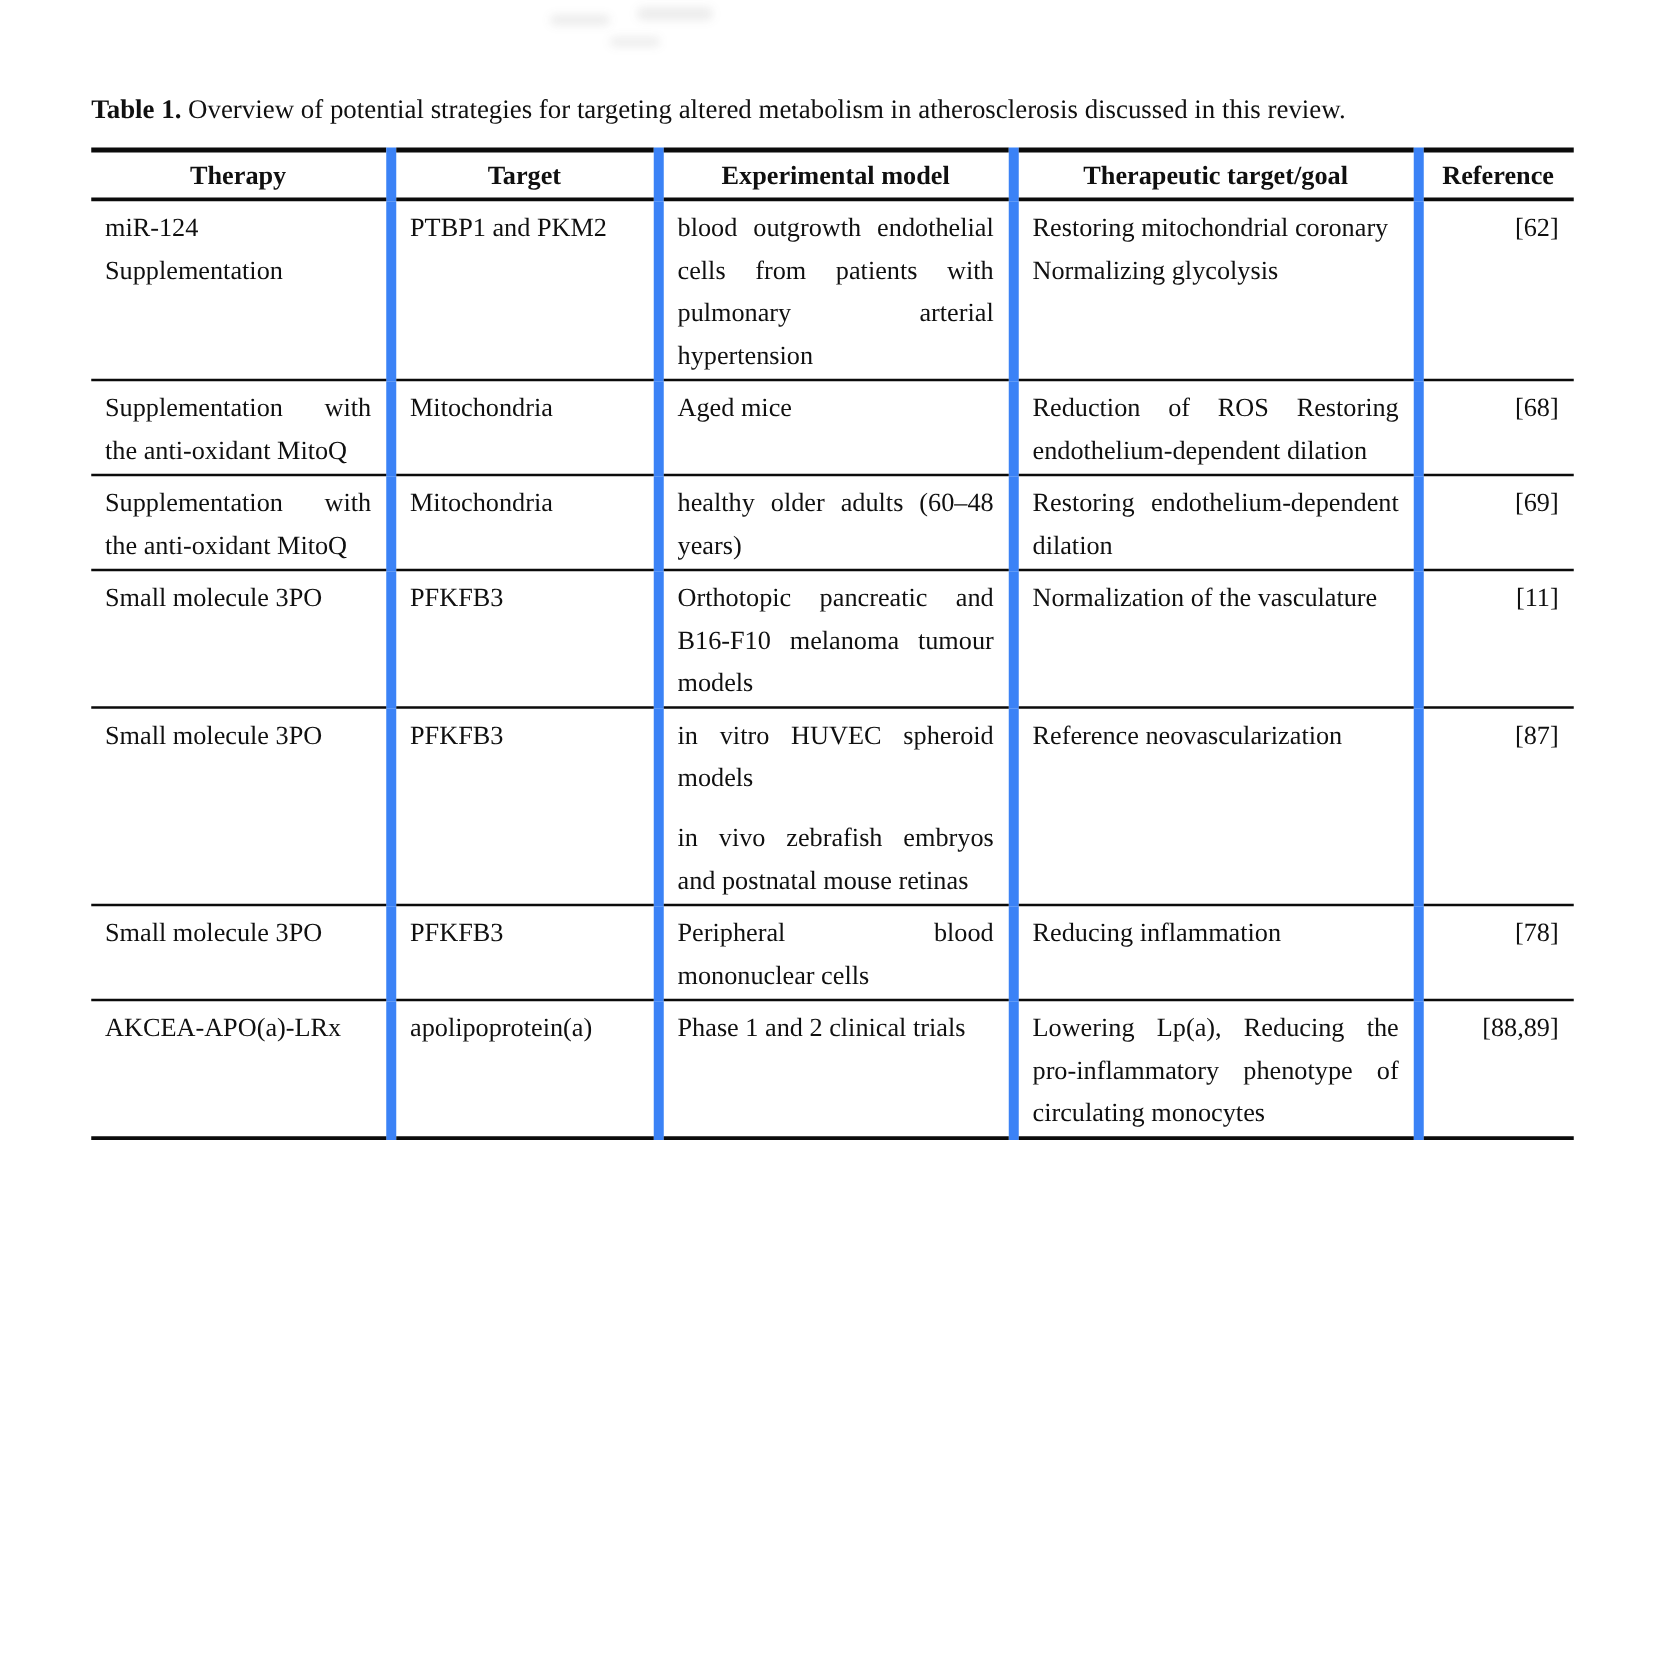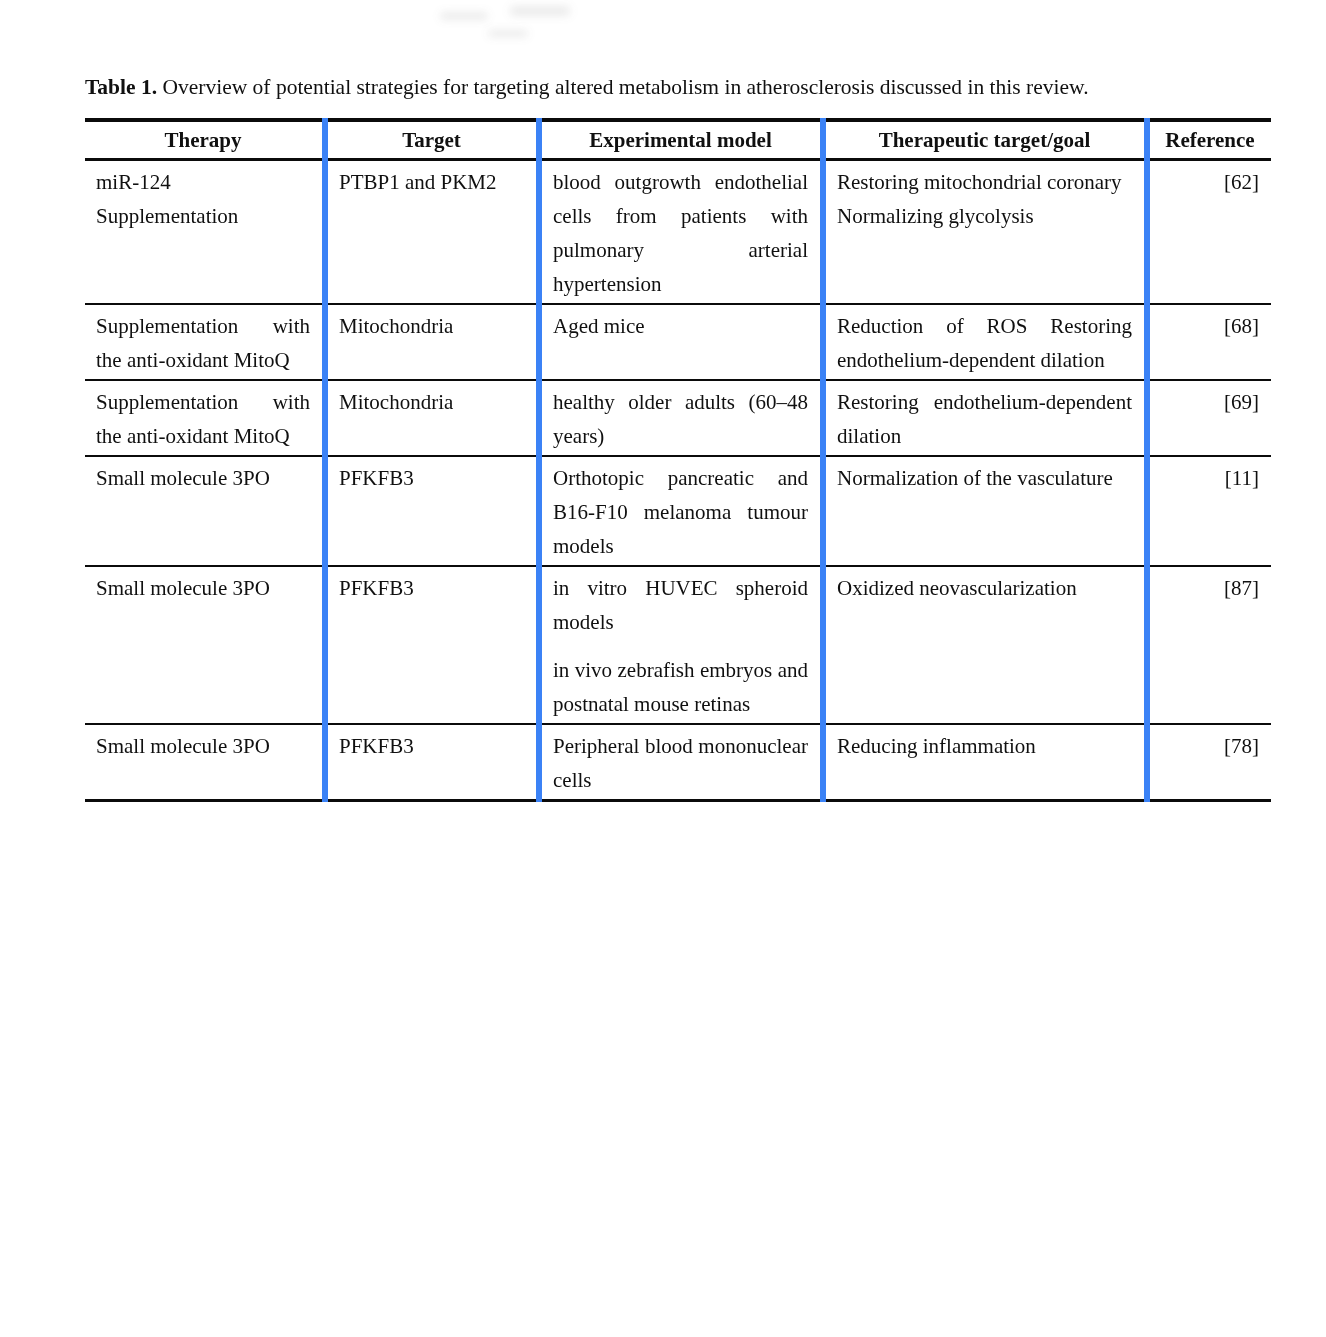--- a/index.html
+++ b/index.html
@@ -22,21 +22,21 @@
     background: rgba(60,60,60,0.10);
     filter: blur(4px);
     border-radius: 4px;
   }
   .artifact.a1 { left: 440px; top: 12px; width: 48px; height: 8px; }
   .artifact.a2 { left: 510px; top: 6px;  width: 60px; height: 10px; }
   .artifact.a3 { left: 488px; top: 30px; width: 40px; height: 7px; }
 
   .page-content {
     position: absolute;
-    left: 85px;
+    left: 73px;
     top: 68px;
     width: 1186px;
   }
 
   .caption {
     margin: 0 0 12px 0;
     font-size: 21.5px;
     line-height: 38px;
     text-align: justify;
   }
@@ -48,21 +48,21 @@
     width: 1186px;
     border-top: 4px solid #0b0b0b;
     border-bottom: 3px solid #0b0b0b;
   }
 
   thead tr { border-bottom: 3px solid #0b0b0b; }
   tbody tr { border-bottom: 2px solid #0b0b0b; }
 
   th, td {
     vertical-align: top;
-    border-left: 6px solid #3b82f6;
+    border-left: 8px solid #3b82f6;
   }
   th:first-child, td:first-child { border-left: none; }
 
   th {
     text-align: center;
     font-weight: bold;
     font-size: 21px;
     padding: 4px 12px 4px 11px;
     line-height: 28px;
     white-space: nowrap;
@@ -196,39 +196,56 @@
           </td>
           <td class="cell-target">
             <p class="cell-para">PFKFB3</p>
           </td>
           <td class="cell-model">
             <p class="cell-para">in vitro HUVEC spheroid models</p>
             <div class="para-gap"></div>
             <p class="cell-para">in vivo zebrafish embryos and postnatal mouse retinas</p>
           </td>
           <td class="cell-goal">
-            <p class="cell-para">Oxidized neovascularization</p>
+            <p class="cell-para">Reference neovascularization</p>
           </td>
           <td class="cell-reference">
             <p class="cell-para">[87]</p>
           </td>
         </tr>
         <tr>
           <td class="cell-therapy">
             <p class="cell-para">Small molecule 3PO</p>
           </td>
           <td class="cell-target">
             <p class="cell-para">PFKFB3</p>
           </td>
           <td class="cell-model">
             <p class="cell-para">Peripheral blood mononuclear cells</p>
           </td>
           <td class="cell-goal">
             <p class="cell-para">Reducing inflammation</p>
           </td>
           <td class="cell-reference">
             <p class="cell-para">[78]</p>
+          </td>
+        </tr>
+        <tr>
+          <td class="cell-therapy">
+            <p class="cell-para">AKCEA-APO(a)-LRx</p>
+          </td>
+          <td class="cell-target">
+            <p class="cell-para">apolipoprotein(a)</p>
+          </td>
+          <td class="cell-model">
+            <p class="cell-para">Phase 1 and 2 clinical trials</p>
+          </td>
+          <td class="cell-goal">
+            <p class="cell-para">Lowering Lp(a), Reducing the pro-inflammatory phenotype of circulating monocytes</p>
+          </td>
+          <td class="cell-reference">
+            <p class="cell-para">[88,89]</p>
           </td>
         </tr>
       </tbody>
   </table>
 
 </div>
 
 </body></html>

